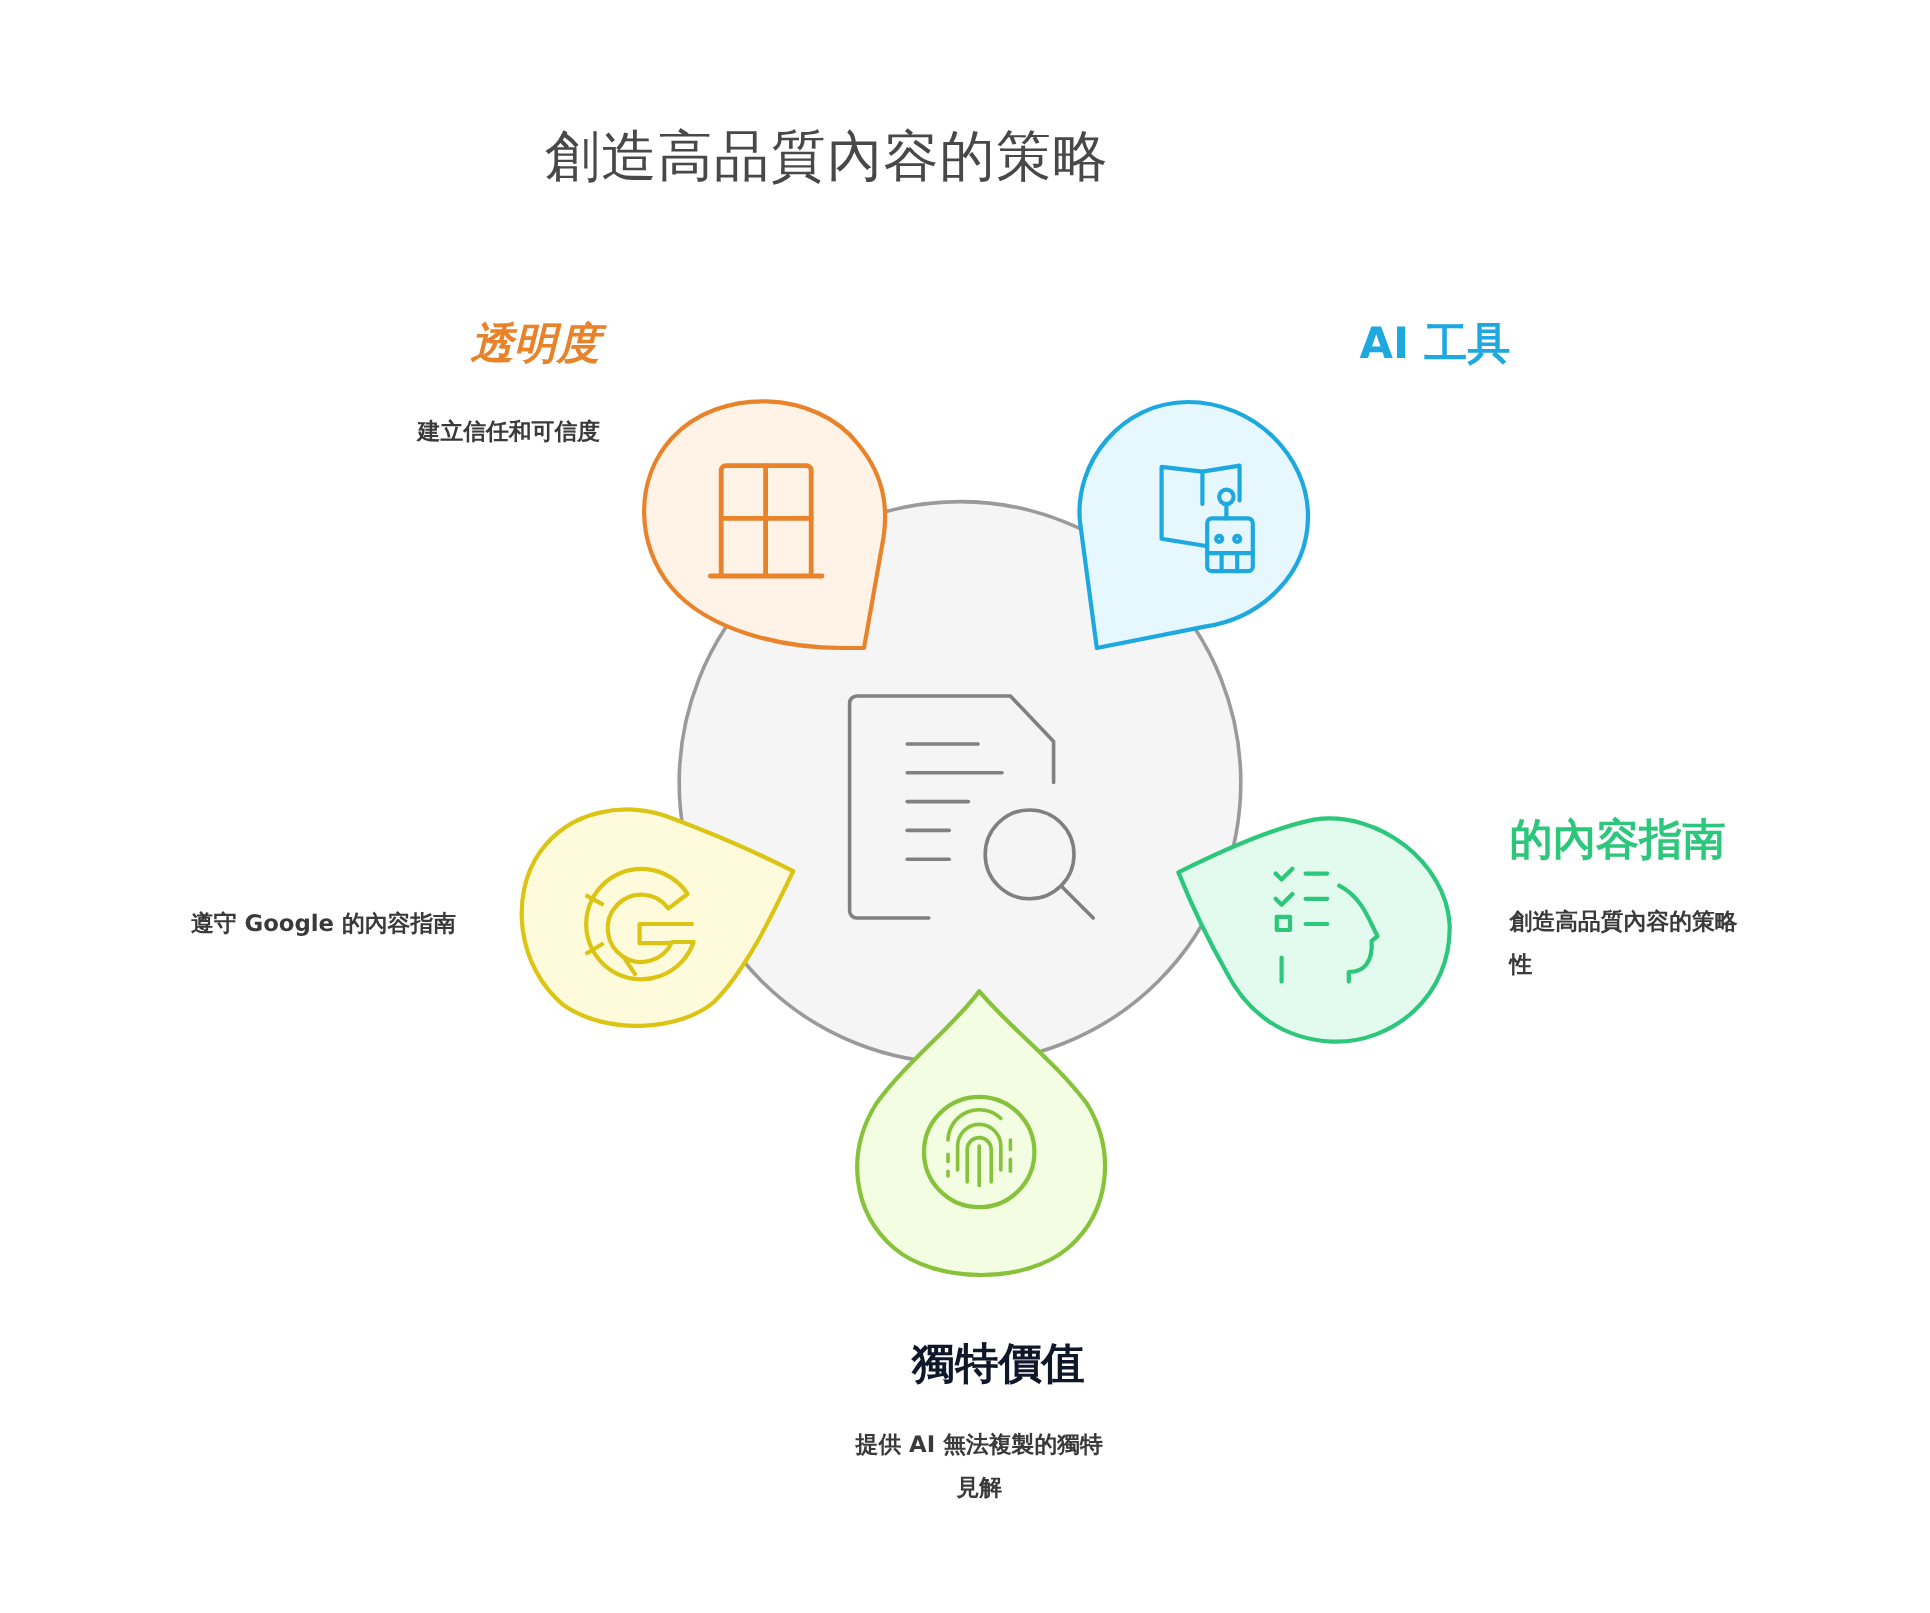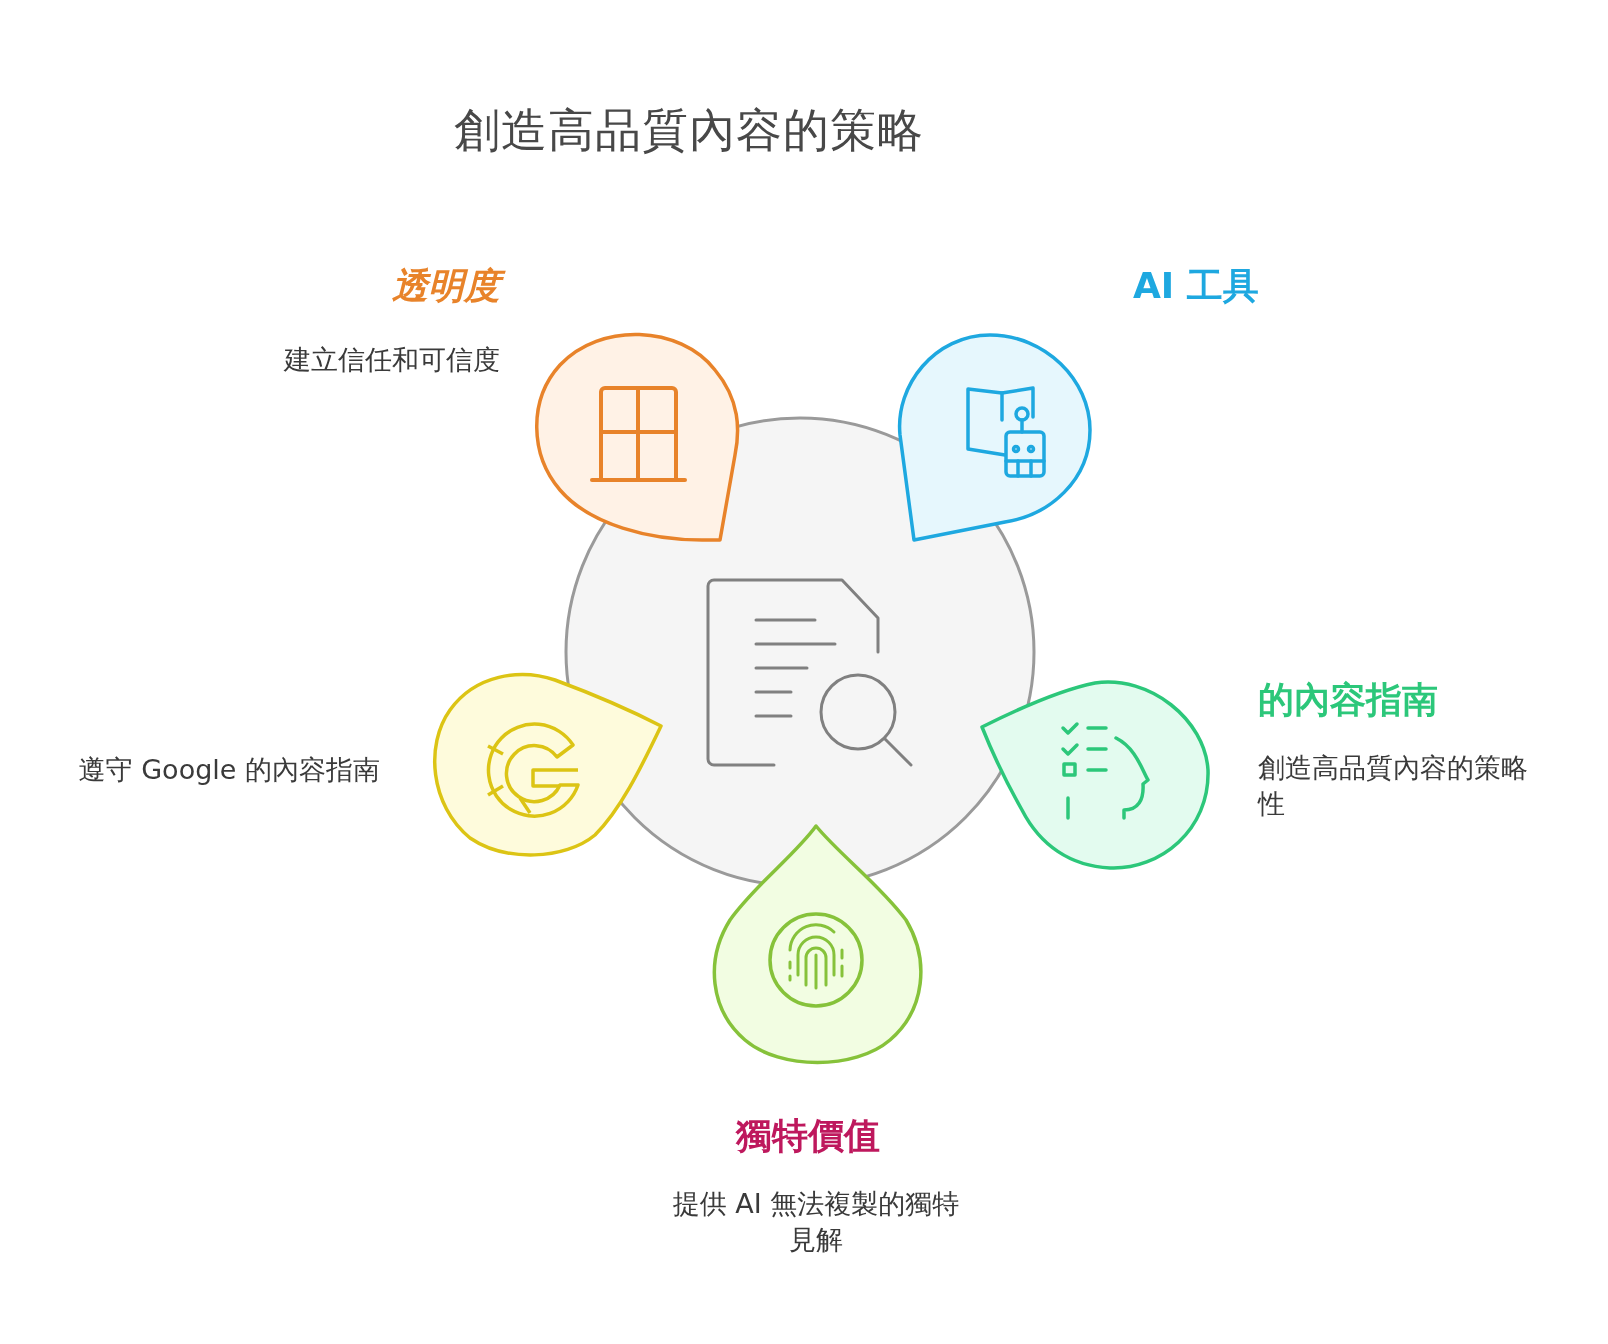--- a/index.html
+++ b/index.html
@@ -2,21 +2,21 @@
 <html><head>
 <meta charset="utf-8">
 <style>
   html, body { margin: 0; padding: 0; background: #ffffff; }
   body { width: 1608px; height: 1344px; position: relative; overflow: hidden;
          font-family: "DejaVu Sans", "Liberation Sans", sans-serif; }
   #canvas { position: absolute; left: 0; top: 0; width: 1608px; height: 1344px; }
   .title { position: absolute; left: 0; width: 1378px; top: 100px; text-align: center;
            font-size: 46px; font-weight: normal; color: #484848; letter-spacing: 1px; }
   .label { position: absolute; font-size: 36px; font-weight: bold; white-space: nowrap; text-align: right; }
-  .desc { position: absolute; font-size: 27px; color: #3a3a3a; line-height: 36px; }
+  .desc { position: absolute; font-size: 19px; color: #3a3a3a; line-height: 36px; font-weight: bold; }
   .right { text-align: right; }
   .center { text-align: center; }
 </style>
 </head>
 <body>
 
 <div id="canvas">
 
   <div class="title">創造高品質內容的策略</div>
 
@@ -108,19 +108,19 @@
   <div class="label" style="left:1133px; top:262px; color:#1ea8e0;">AI 工具</div>
 
   <div class="desc right" style="left:40px; width:340px; top:752px;">遵守 Google 的內容指南</div>
 
   <div class="label" style="left:1258px; top:676px; color:#2cc77a;">的內容指南</div>
   <div class="desc" style="left:1258px; top:750px;">
     <div>創造高品質內容的策略</div>
     <div>性</div>
   </div>
 
-  <div class="label center" style="left:608px; width:400px; top:1112px; color:#be185d;">獨特價值</div>
+  <div class="label center" style="left:632px; width:400px; top:1112px; color:#0f172a;">獨特價值</div>
   <div class="desc center" style="left:566px; width:500px; top:1186px;">
     <div>提供 AI 無法複製的獨特</div>
     <div>見解</div>
   </div>
 
 </div>
 
 </body></html>

